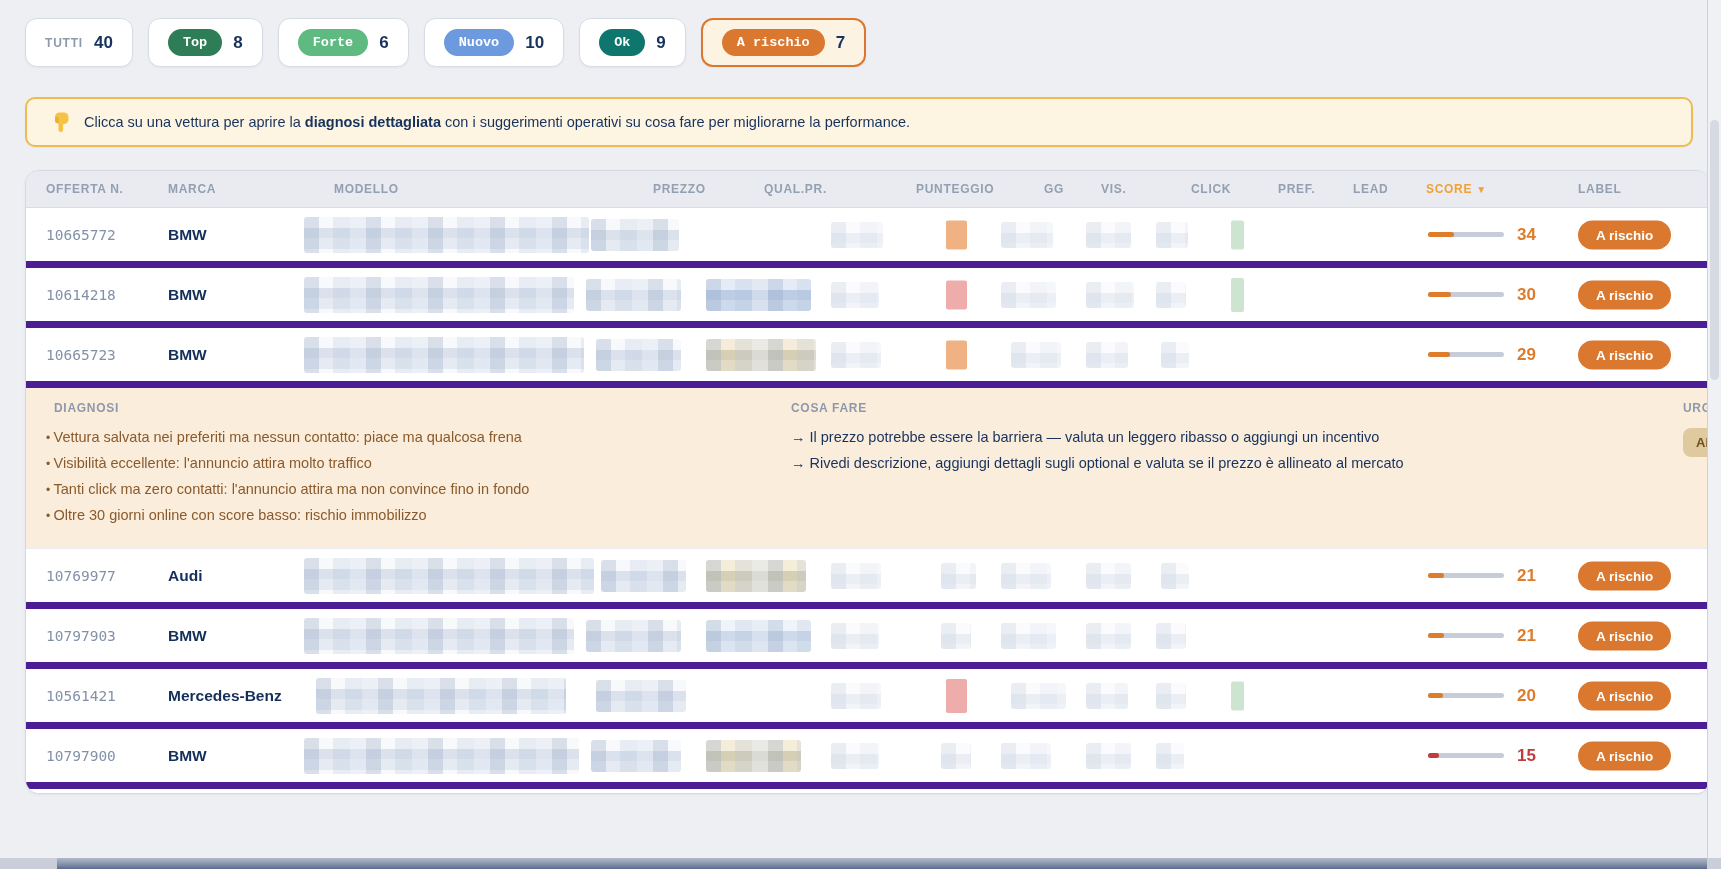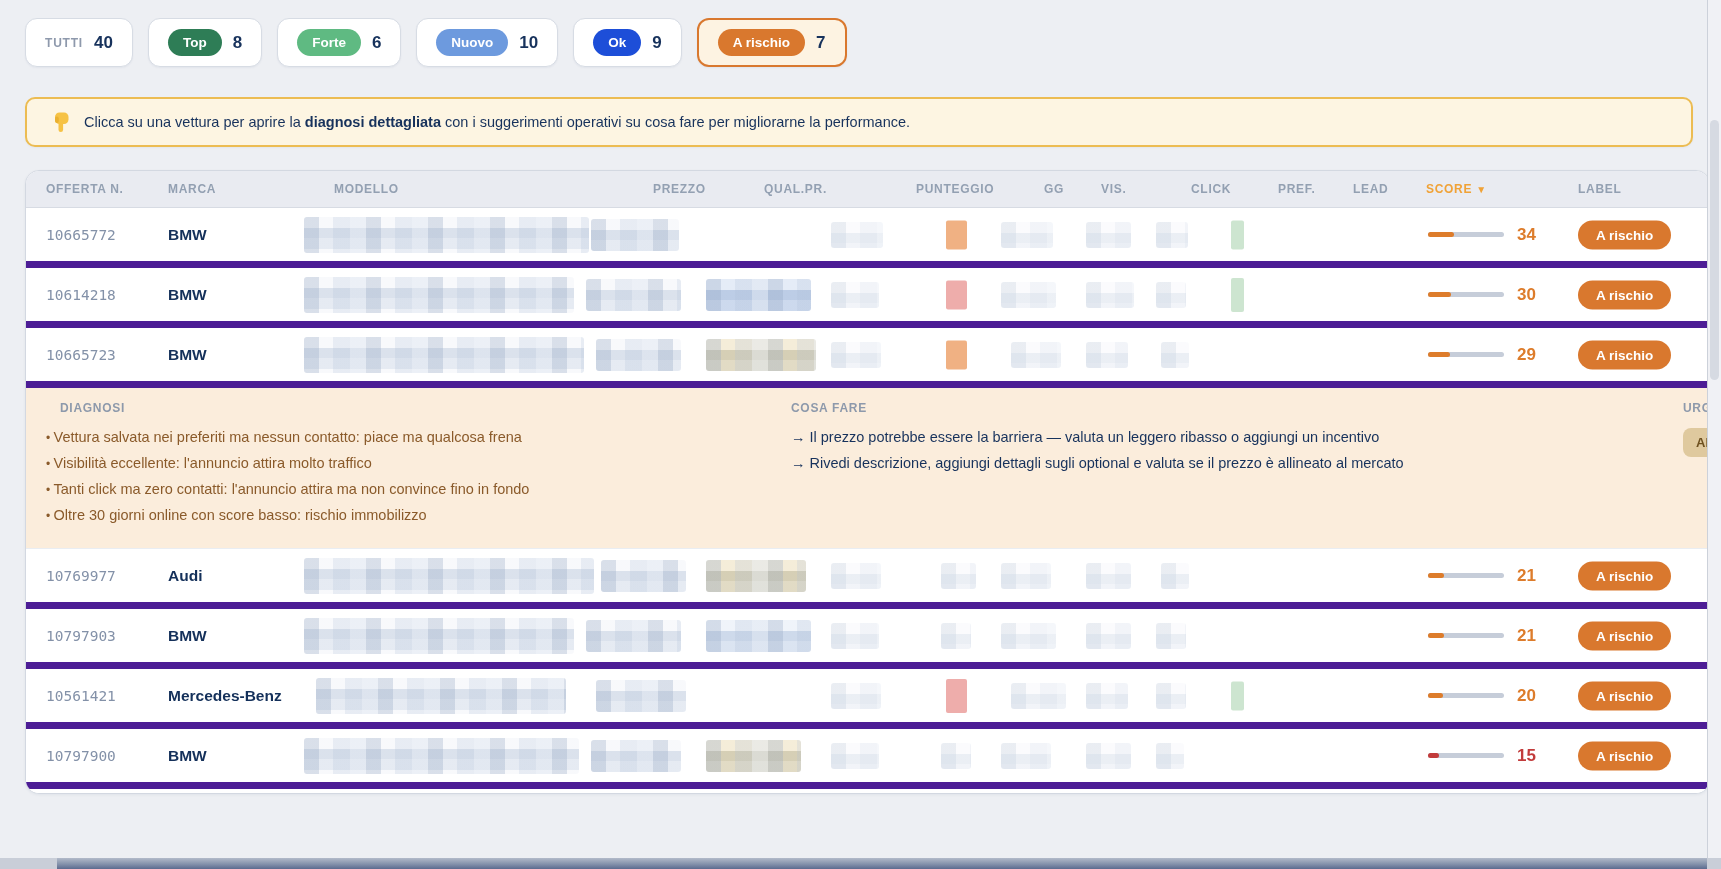--- a/index.html
+++ b/index.html
@@ -10,25 +10,25 @@
   }
   
   .filters{position:absolute;top:18px;left:25px;display:flex;gap:15px;}
   .fcard{
     background:#fff;border:1.5px solid #d7dce4;border-radius:12px;height:49px;
     display:flex;align-items:center;gap:11px;padding:0 19px;cursor:pointer;
     box-shadow:0 1px 2px rgba(25,45,90,.05);box-sizing:border-box;
   }
   .fcard.active{background:#fdf3e2;border:2px solid #d9782e;}
   .flabel{font-size:12px;font-weight:bold;color:#8e99ac;letter-spacing:.8px;}
-  .fpill{color:#fff;font-weight:bold;font-size:13.5px;padding:6px 15px;border-radius:999px;}
+  .fpill{color:#fff;font-weight:bold;font-size:13.5px;padding:6px 15px;border-radius:999px;font-family:Liberation Mono, monospace;}
   .fpill.top{background:#2e7d56;}
   .fpill.forte{background:#5fba82;}
   .fpill.nuovo{background:#6d9ade;}
-  .fpill.ok{background:#1d4ed8;}
+  .fpill.ok{background:#0f766e;}
   .fpill.rischio{background:#d9782e;}
   .fcount{font-size:17px;font-weight:bold;color:#17325c;}
   
   .banner{
     position:absolute;top:97px;left:25px;width:1668px;height:50px;box-sizing:border-box;
     background:#fdf5e2;border:2px solid #ecbc52;border-radius:10px;
     display:flex;align-items:center;gap:13px;padding:0 24px;
     font-size:14.5px;color:#17325c;box-shadow:0 1px 2px rgba(25,45,90,.04);
   }
   .banner b{font-weight:bold;}
@@ -220,21 +220,21 @@
     <span class="scorewrap">
       <span class="track">
           <span class="fill" style="width: 29%;"></span>
         </span>
       <span class="scoreNum">29</span>
     </span>
     <span class="lblpill">A rischio</span>
   </div>
 
   <div class="panel">
-    <span class="ptitle" style="left:34px">DIAGNOSI</span>
+    <span class="ptitle" style="left:28px">DIAGNOSI</span>
     <ul class="plist diagl">
       <li>Vettura salvata nei preferiti ma nessun contatto: piace ma qualcosa frena</li>
       <li>Visibilità eccellente: l'annuncio attira molto traffico</li>
       <li>Tanti click ma zero contatti: l'annuncio attira ma non convince fino in fondo</li>
       <li>Oltre 30 giorni online con score basso: rischio immobilizzo</li>
     </ul>
     <span class="ptitle" style="left:765px">COSA FARE</span>
     <ul class="plist cosal">
       <li>Il prezzo potrebbe essere la barriera — valuta un leggero ribasso o aggiungi un incentivo</li>
       <li>Rivedi descrizione, aggiungi dettagli sugli optional e valuta se il prezzo è allineato al mercato</li>

